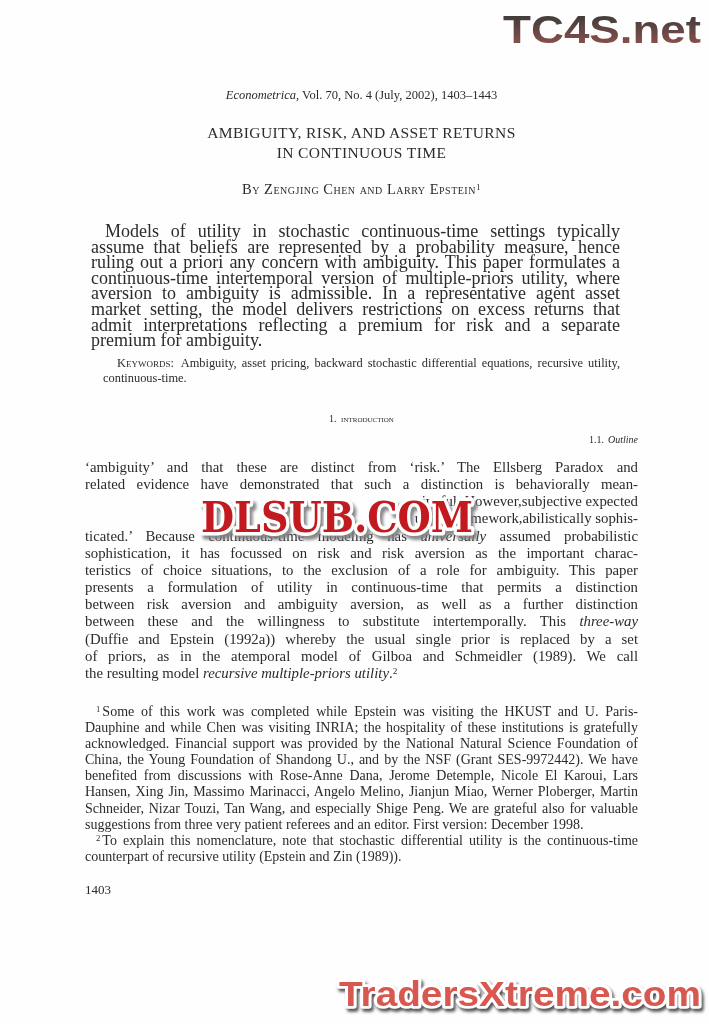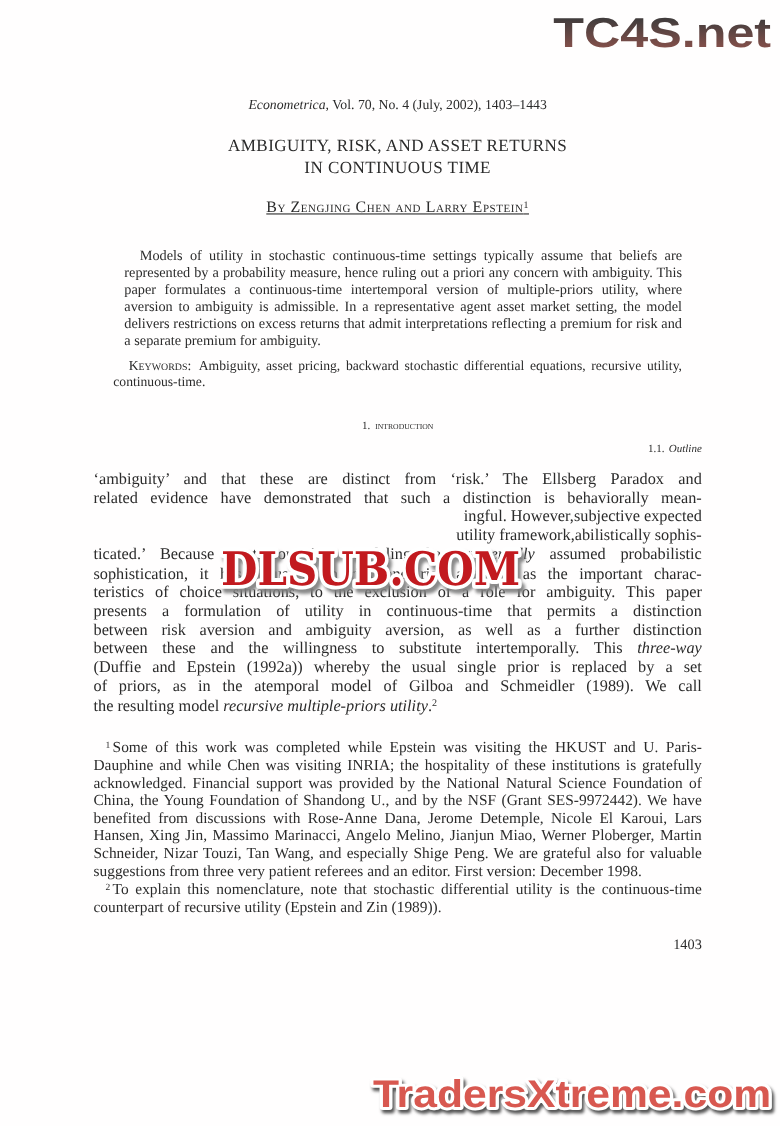--- a/index.html
+++ b/index.html
@@ -6,26 +6,26 @@
   body{width:709px;height:1024px;overflow:hidden;
        font-family:"Liberation Serif","DejaVu Serif",serif;color:#2b2b2b;}
   .page{position:relative;width:709px;height:1024px;background:#fffefe;overflow:hidden;}
   .content{padding:0 71px 0 85px;}
 
   .journal{margin-top:88px;text-align:center;font-size:12.5px;}
   .journal .it{font-style:italic;}
 
   .title{margin-top:20px;text-align:center;font-size:15.5px;letter-spacing:0.4px;line-height:20px;}
 
-  .byline{margin-top:18px;text-align:center;font-size:14.5px;letter-spacing:0.5px;text-decoration:underline;}
+  .byline{margin-top:18px;text-align:center;font-size:14.5px;letter-spacing:0.5px;}
   .sc{font-variant:small-caps;}
 
   sup{font-size:0.62em;line-height:0;position:relative;top:-0.45em;vertical-align:baseline;}
 
-  .abstract{margin:26px 18px 0 28px;font-size:13px;line-height:15.6px;
+  .abstract{margin:26px 18px 0 6px;font-size:18px;line-height:15.6px;
             text-align:justify;text-indent:14px;}
   .kw{margin:7px 18px 0 18px;font-size:12.4px;line-height:15.6px;
       text-align:justify;text-indent:14px;}
   .kw .kwtext{margin-left:0.55em;}
 
   .sect{margin-top:26px;text-align:center;font-size:10px;}
   .sect .num{margin-right:0.45em;}
   .subsect{margin-top:8px;text-align:right;font-size:10px;}
   .subsect .num{margin-right:0.4em;}
   .subsect .it{font-style:italic;}
@@ -33,21 +33,21 @@
   .bodytext{margin-top:14px;font-size:14.8px;line-height:17.15px;}
   .bl{text-align:justify;text-align-last:justify;}
   .bl.end{text-align-last:left;}
   .bl.gap{display:flex;justify-content:flex-end;}
   .it{font-style:italic;}
 
   .fns{margin-top:22px;font-size:14px;line-height:16.1px;}
   .fn{margin:0;text-align:justify;text-indent:11px;}
   .fn sup{margin-right:2px;}
 
-  .pageno{margin-top:17px;text-align:right;font-size:13px;}
+  .pageno{margin-top:17px;text-align:left;font-size:13px;}
 
   
   .wm{position:absolute;pointer-events:none;}
   .wm-top{top:2px;right:5px;width:204px;height:54px;}
   .wm-mid{left:195px;top:486px;width:284px;height:62px;
           filter:drop-shadow(3px 4px 1.5px rgba(125,125,125,0.9));}
   .wm-bot{left:334px;top:968px;width:372px;height:52px;
           filter:drop-shadow(2px 3px 1.5px rgba(55,55,55,0.85));}
   .wm-top svg text{font-family:"Liberation Sans","DejaVu Sans",sans-serif;font-weight:bold;}
   .wm-mid svg text{font-family:"DejaVu Serif","Liberation Serif",serif;font-weight:bold;}

